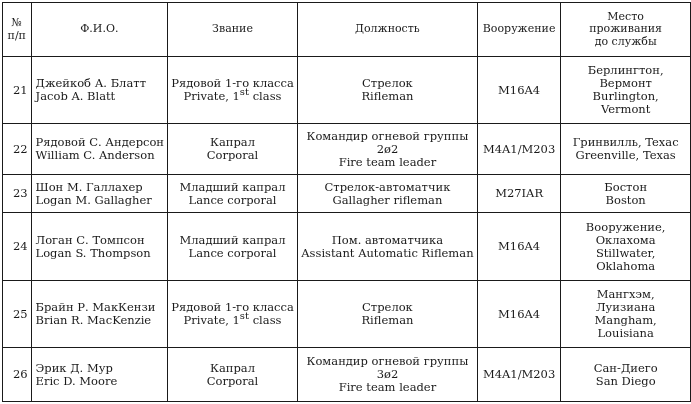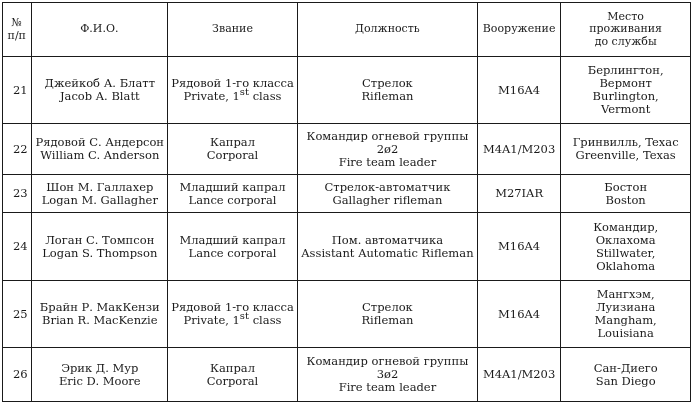--- a/index.html
+++ b/index.html
@@ -12,21 +12,21 @@
     table-layout:fixed;
   }
   td, th {
     border:1.3px solid #1a1a1a;
     padding:0 3px;
     vertical-align:middle;
     font-weight:normal;
   }
   th { text-align:center; font-size:11px; line-height:12.5px; }
   td.num { text-align:right; }
-  td.name { text-align:center; padding-left:4px; }
+  td.name { text-align:left; padding-left:4px; }
   td.c { text-align:center; }
   .line { display:block; white-space:nowrap; }
   sup { font-size:10px; line-height:0; }
 </style>
 </head>
 <body>
 
 <table>
   <colgroup>
     <col style="width:29px">
@@ -128,21 +128,21 @@
     <td class="c">
       <span class="line">Младший капрал</span>
       <span class="line">Lance corporal</span>
     </td>
     <td class="c">
       <span class="line">Пом. автоматчика</span>
       <span class="line">Assistant Automatic Rifleman</span>
     </td>
     <td class="c">M16A4</td>
     <td class="c">
-      <span class="line">Командир,</span>
+      <span class="line">Вооружение,</span>
       <span class="line">Оклахома</span>
       <span class="line">Stillwater,</span>
       <span class="line">Oklahoma</span>
     </td>
   </tr>
 
   <tr style="height:67px">
     <td class="num">25</td>
     <td class="name">
       <span class="line">Брайн Р. МакКензи</span>

